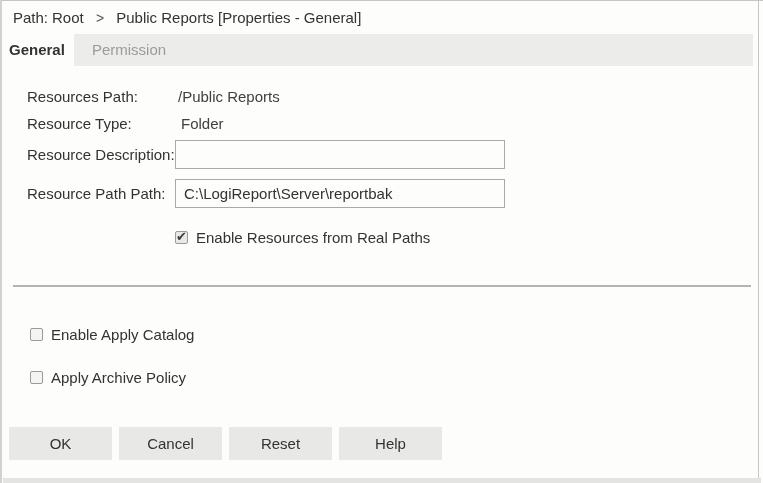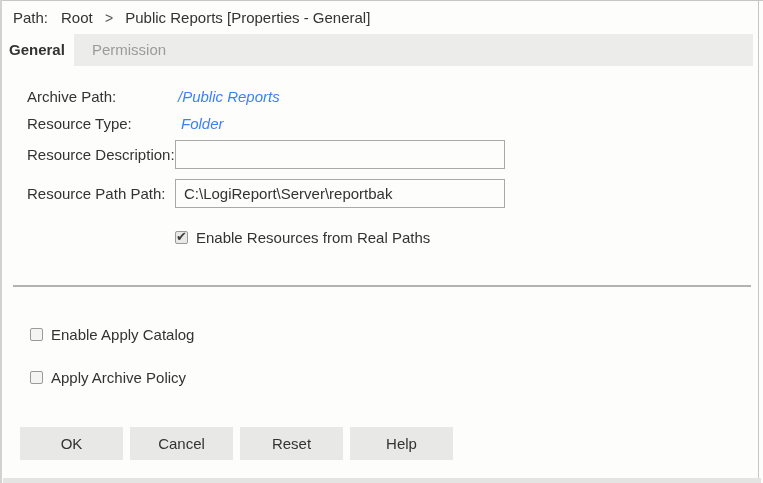--- a/index.html
+++ b/index.html
@@ -52,21 +52,21 @@
     padding: 0 9px;
     font-weight: bold;
   }
   .tab + .tab { margin-left: 10px; }
 
   
   .form { padding: 17px 0 0 27px; font-size: 15px; }
   .form-row { display: flex; align-items: center; }
   .form-row.static { height: 27px; }
   .form-label { width: 148px; flex: 0 0 148px; color: #333; }
-  .form-value { color: #3b82f6; padding-left: 3px; font-style: italic; }
+  .form-value { color: #404040; padding-left: 3px; }
   .row-desc { margin-top: 3px; }
   .row-real { margin-top: 10px; }
   .text-input {
     width: 330px;
     height: 29px;
     border: 1px solid #a9a9a9;
     background: #fdfdfb;
     font-family: "Liberation Sans", sans-serif;
     font-size: 15px;
     color: #333;
@@ -112,45 +112,44 @@
   
   .button-row { margin: 41px 0 0 9px; display: flex; }
   .btn {
     width: 103px; height: 33px;
     background: #e8e8e6;
     border: none;
     font-family: "Liberation Sans", sans-serif;
     font-size: 15px;
     color: #333;
     cursor: pointer;
-    margin-left: 11px;
   }
   .btn + .btn { margin-left: 7px; }
   label { cursor: pointer; }
 </style>
 </head>
 <body>
 
 <div class="page">
   <div class="edge-top"></div>
 
   <div class="breadcrumb">
-    <span>Path:</span><span class="root-link" style="margin-left:13px;">Root</span>
+    <span>Path:</span><span class="root-link" style="margin-left:4px;">Root</span>
     <span class="chev">&gt;</span>
     <span>Public Reports [Properties - General]</span>
   </div>
 
   <div class="tabbar">
     <div class="tab active">General</div>
     <div class="tab">Permission</div>
   </div>
 
   <div class="form">
     <div class="form-row static">
-      <div class="form-label">Archive Path:</div>
+      <div class="form-label">Resources Path:</div>
       <div class="form-value">/Public Reports</div>
     </div>
     <div class="form-row static">
       <div class="form-label">Resource Type:</div>
       <div class="form-value" style="padding-left:6px;">Folder</div>
     </div>
     <div class="form-row row-desc">
       <div class="form-label">Resource Description:</div>
       <input type="text" class="text-input" value="" style="">
     </div>

